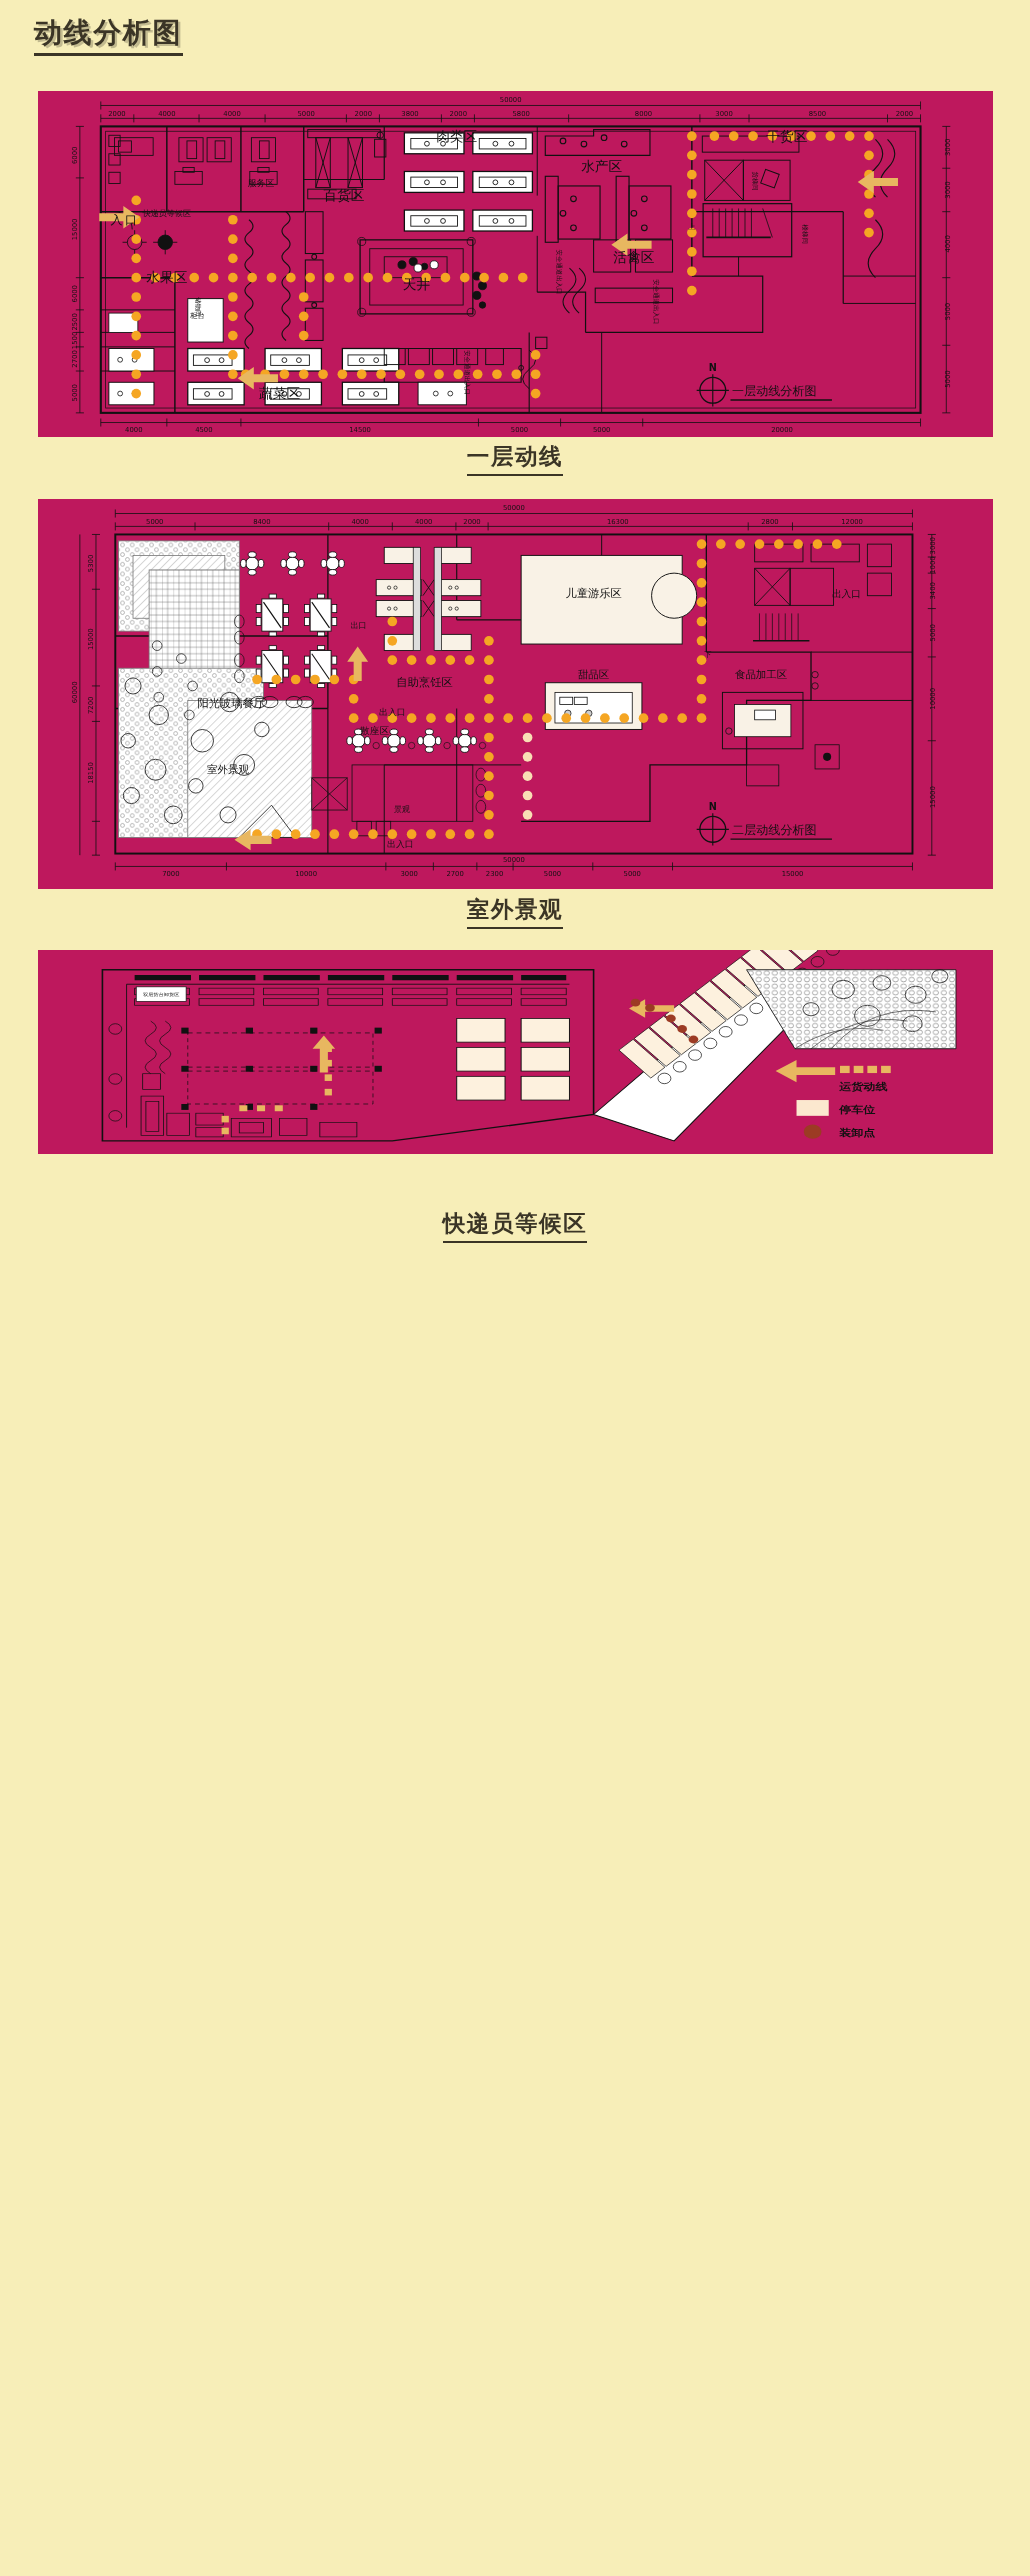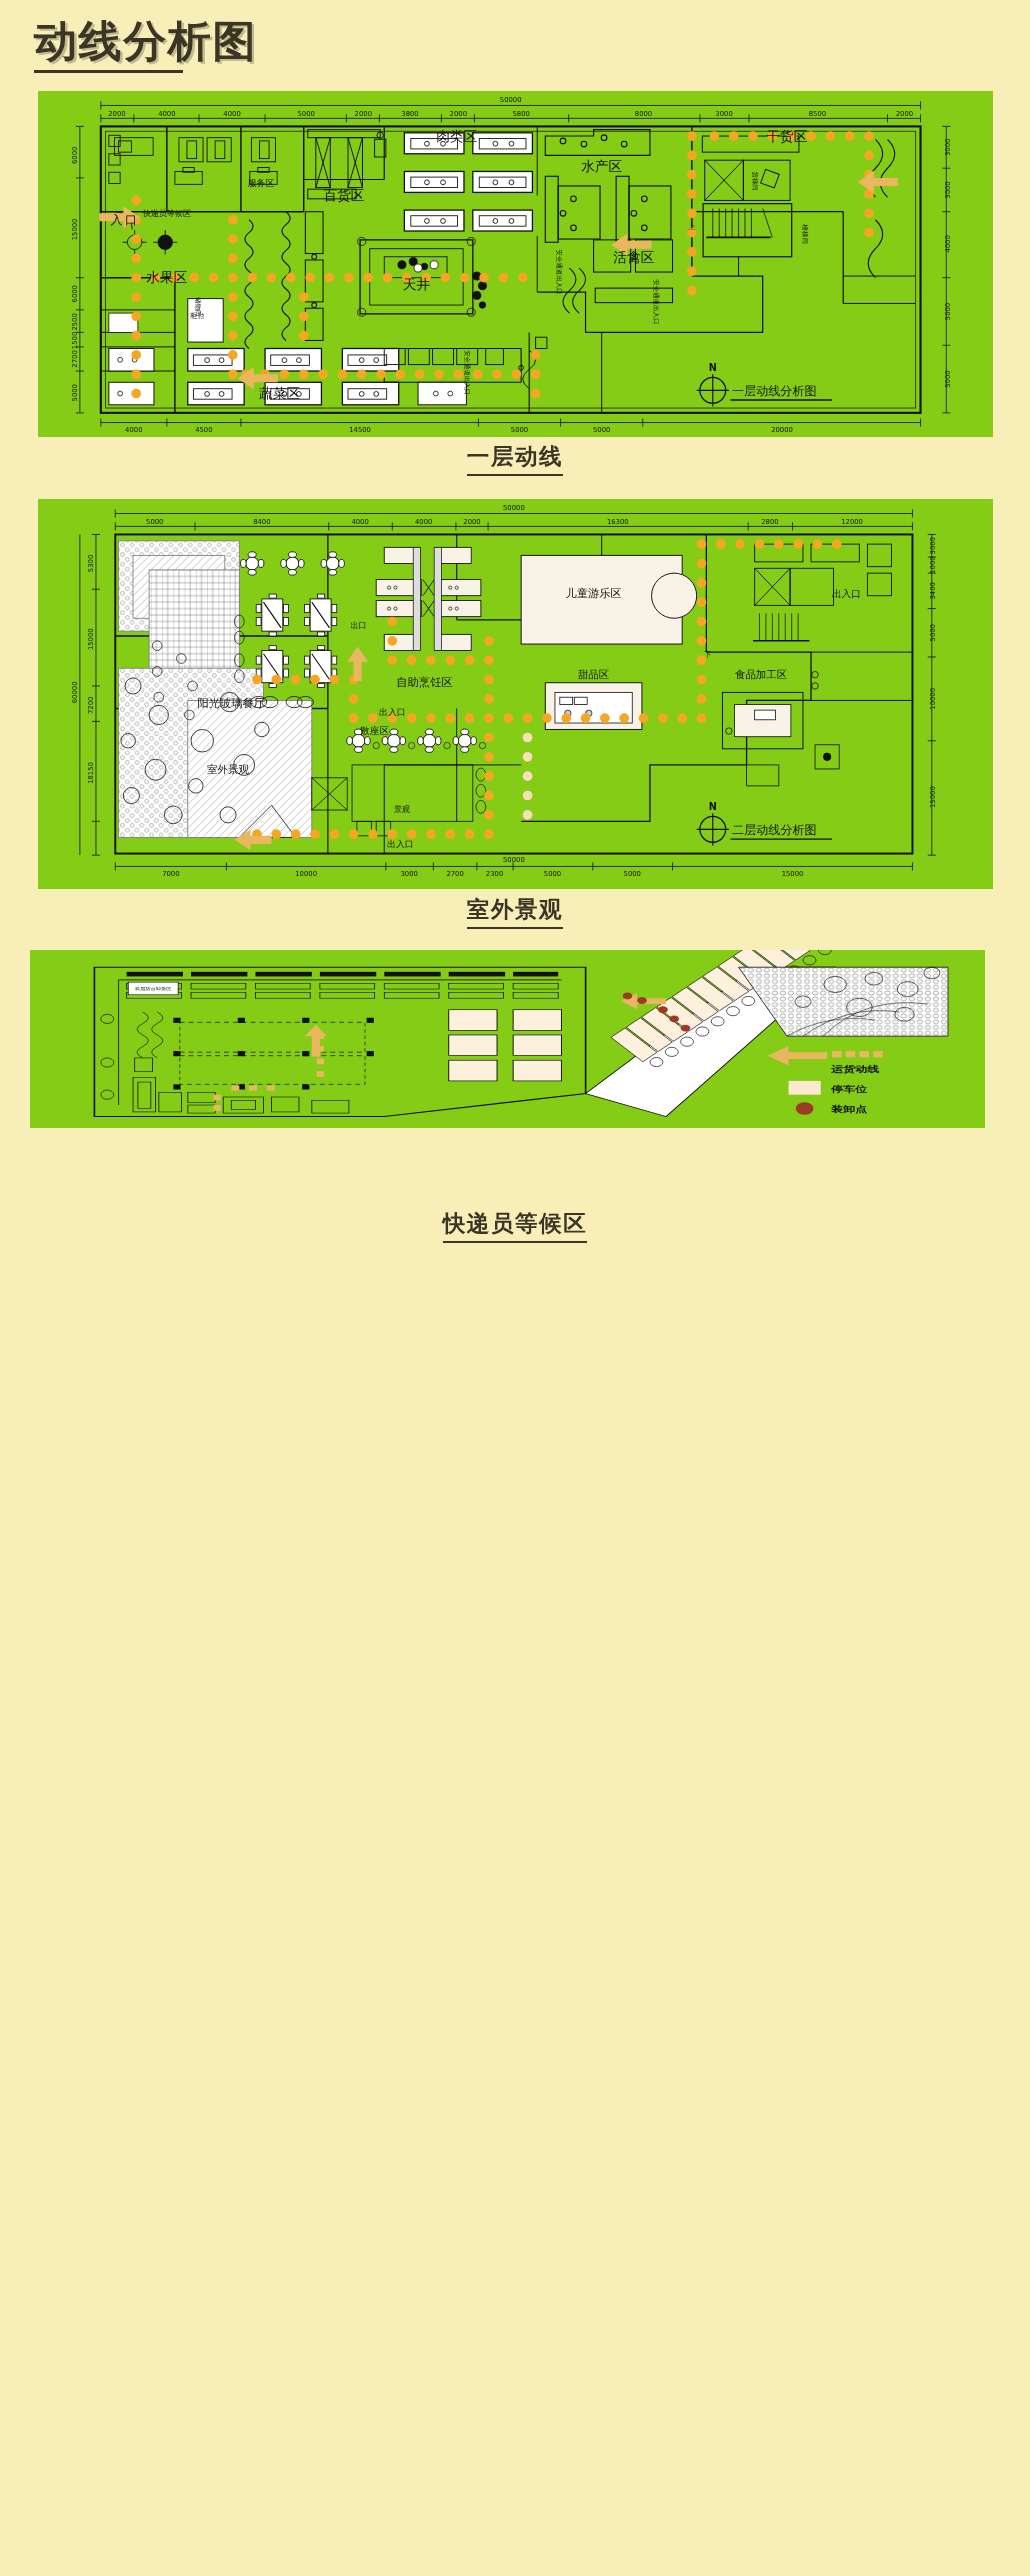--- a/index.html
+++ b/index.html
@@ -7,42 +7,42 @@
   body {
     width:1030px; height:2576px;
     background:#f7eeb8;
     font-family:"Liberation Sans","DejaVu Sans",sans-serif;
     position:relative; overflow:hidden;
   }
 
   
   .page-title-wrap { position:absolute; left:34px; top:17.7px; }
   .page-title {
-    font-size:43px; font-weight:bold; color:#3b3526;
+    font-size:28px; font-weight:bold; color:#3b3526;
     letter-spacing:1.6px; line-height:1.1;
     text-shadow:2.4px 2.4px 0 rgba(59,53,38,.28);
     font-family:"DejaVu Sans",sans-serif;
   }
   .page-title-rule {
     width:149px; height:3.2px; background:#3b3526; margin-top:4.8px;
   }
 
   
   .section-caption {
     position:absolute; width:100%; text-align:center;
     font-size:22.5px; font-weight:bold; color:#3b3526;
     font-family:Liberation Mono, monospace; letter-spacing:1.6px;
   }
   .section-caption span { display:inline-block; border-bottom:2.4px solid #3b3526; padding-bottom:2.4px;}
 
   
-  .panel { position:absolute; background:#84cc16; }
+  .panel { position:absolute; background:#be185d; }
   #panel-f1 { left:38px; top:91px; width:955px; height:346px; }
   #panel-f2 { left:38px; top:499px; width:955px; height:390px; }
-  #panel-out{ left:30px; top:950px; width:955px; height:178px; }
+  #panel-out{ left:38px; top:950px; width:955px; height:204px; }
 
   
   .plan-svg { position:absolute; left:0; top:0; width:100%; height:100%; }
 </style>
 </head>
 <body>
 
 <div class="page-title-wrap">
   <div class="page-title">动线分析图</div>
   <div class="page-title-rule"></div>

